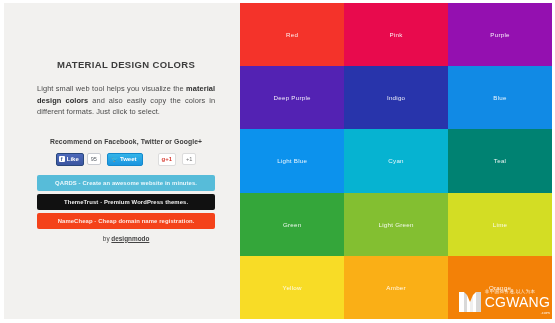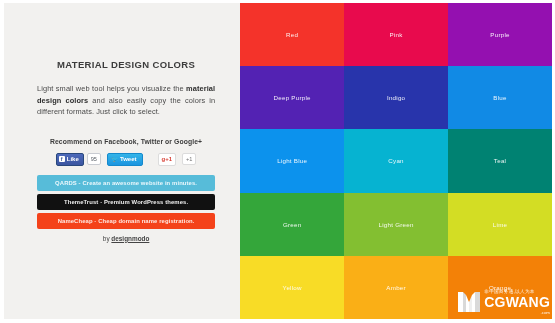--- a/index.html
+++ b/index.html
@@ -241,21 +241,21 @@
   .wm-cn {
     font-size: 4.6px;
     color: #ffffff;
     letter-spacing: 0.3px;
     line-height: 6px;
     white-space: nowrap;
     opacity: 0.95;
   }
   .wm-name {
     font-size: 14px;
-    font-weight: bold;
+    font-weight: normal;
     color: #ffffff;
     letter-spacing: 0.2px;
     line-height: 15px;
   }
   .wm-dom {
     font-size: 4.4px;
     color: #ffffff;
     text-align: right;
     line-height: 5px;
     opacity: 0.9;

